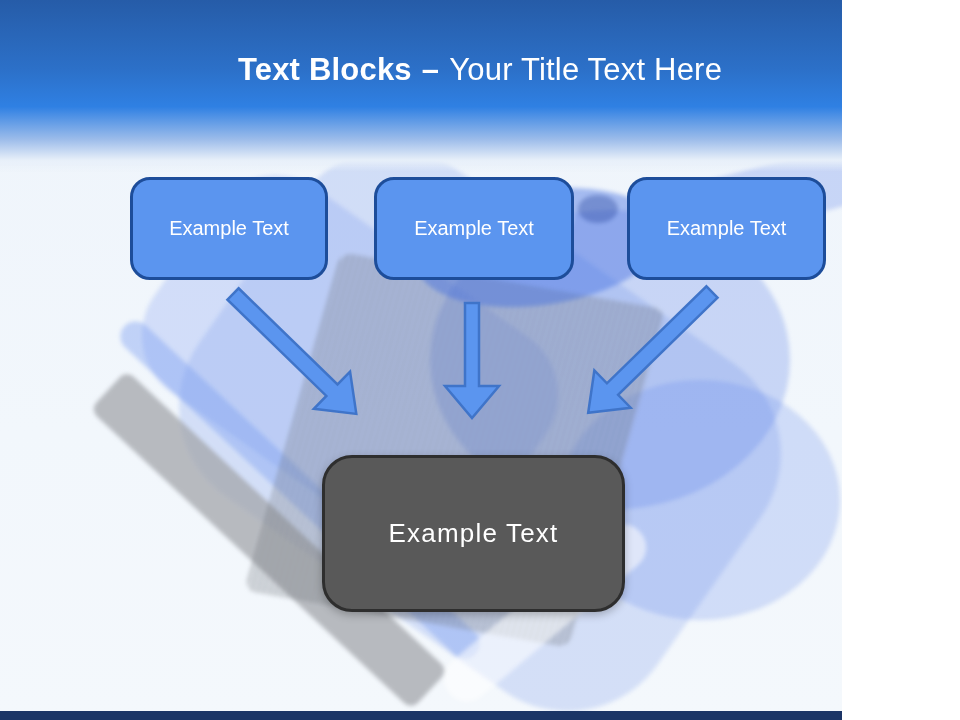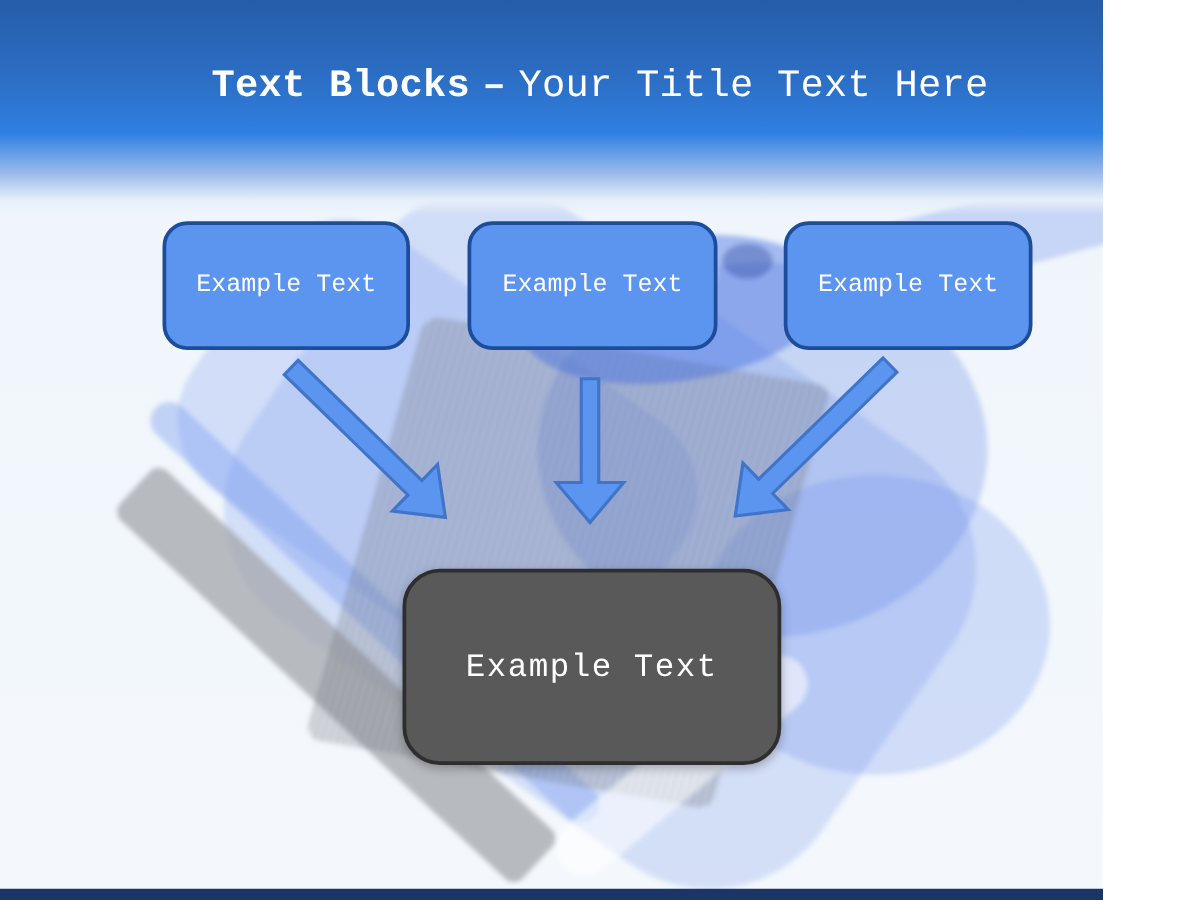--- a/index.html
+++ b/index.html
@@ -1,20 +1,19 @@
 <!DOCTYPE html>
 <html style="--header_top: #265ca8; --header_bottom: #2f80e3; --title_text: #ffffff; --box_fill: #5b95ef; --box_border: #1d4d9a; --arrow_fill: #5b95ef; --arrow_stroke: #3f74c9; --result_fill: #595959; --result_border: #2e2e2e; --footer_bar: #1b3566;"><head>
 <meta charset="utf-8">
 <style>
   html,body{margin:0;padding:0;}
   .slide{
     position:relative;width:842px;height:720px;overflow:hidden;
     background:linear-gradient(180deg,#eef4fb 0%,#f2f7fc 60%,#f4f8fc 100%);
-    font-family:Liberation Mono, monospace;
-    padding-left:40px;
+    font-family:Liberation Sans, sans-serif;
   }
 
   
   .bg-photo{position:absolute;inset:0;z-index:1;filter:blur(2px);}
   .bg-photo div{position:absolute;}
   .pan-body{left:200px;top:230px;width:560px;height:400px;border-radius:110px;
     transform:rotate(35deg);background:rgba(100,135,230,0.22);}
   .pan-inner{left:150px;top:240px;width:400px;height:250px;border-radius:70px;
     transform:rotate(35deg);background:rgba(130,158,242,0.28);}
   .pan-bulge{left:430px;top:210px;width:360px;height:300px;border-radius:50%;

